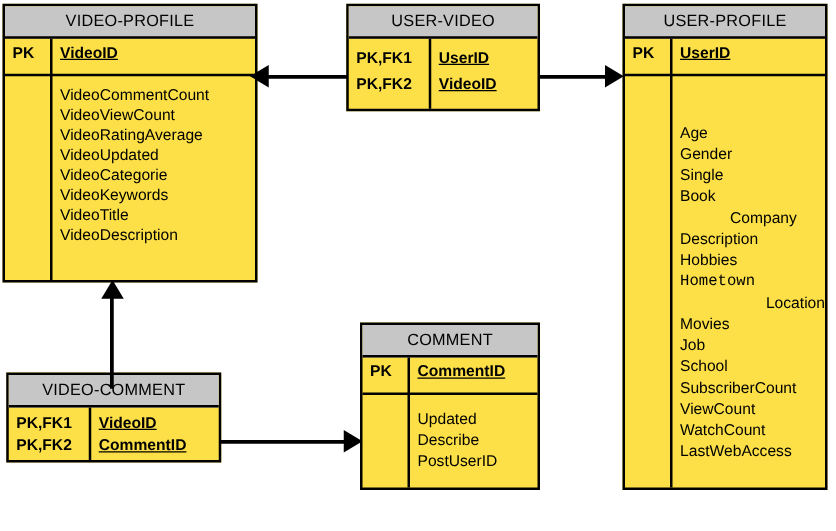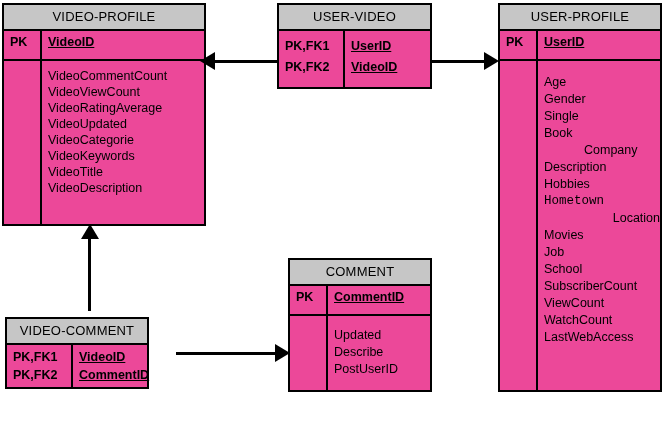--- a/index.html
+++ b/index.html
@@ -19,21 +19,21 @@
     position: absolute;
     left: 0; top: 0;
     width: 669px;
     height: 425px;
   }
 
   
   .entity {
     position: absolute;
     border: 2px solid #000000;
-    background: #ec4899;
+    background: #fde047;
     box-sizing: border-box;
   }
   .entity-title {
     background: #c6c6c6;
     text-align: center;
     font-size: 13px;
     line-height: 24px;
     height: 26px;
     border-bottom: 2px solid #000000;
     box-sizing: border-box;
@@ -198,21 +198,21 @@
     <div class="entity-title">USER-PROFILE</div>
     <div class="entity-body" style="height:359px;">
       <div class="key-divider" style="left:36px;"></div>
       <div class="key-section" style="height:30px;">
         <div class="row key">
           <span class="marker" style="width:36px;">PK</span>
           <span class="fieldname">UserID</span>
         </div>
       </div>
       <div class="attr-section" style="padding-top:13px;">
-        <div class="row attr" style="height:17px; line-height:17px;">
+        <div class="row attr" style="height:17px; line-height:17px;margin-top:24px;">
           <span class="marker" style="width:36px;"></span>
           <span class="fieldname">Age</span>
         </div>
         <div class="row attr" style="height:17px; line-height:17px;">
           <span class="marker" style="width:36px;"></span>
           <span class="fieldname">Gender</span>
         </div>
         <div class="row attr" style="height:17px; line-height:17px;">
           <span class="marker" style="width:36px;"></span>
           <span class="fieldname">Single</span>
@@ -293,21 +293,21 @@
           <span class="fieldname">Describe</span>
         </div>
         <div class="row attr" style="height:17px; line-height:17px;">
           <span class="marker" style="width:36px;"></span>
           <span class="fieldname">PostUserID</span>
         </div>
       </div>
     </div>
   </div>
 
-  <div class="entity" style="left:5px; top:317px; width:144px; height:72px;">
+  <div class="entity" style="left:5px; top:298px; width:172px; height:72px;">
     <div class="entity-title">VIDEO-COMMENT</div>
     <div class="entity-body" style="height:42px;">
       <div class="key-divider" style="left:64px;"></div>
       <div class="key-section" style="height:42px; border-bottom:none; padding-top:3px;">
         <div class="row key" style="height:18px; line-height:18px;">
           <span class="marker" style="width:64px;">PK,FK1</span>
           <span class="fieldname">VideoID</span>
         </div>
         <div class="row key" style="height:18px; line-height:18px;">
           <span class="marker" style="width:64px;">PK,FK2</span>

